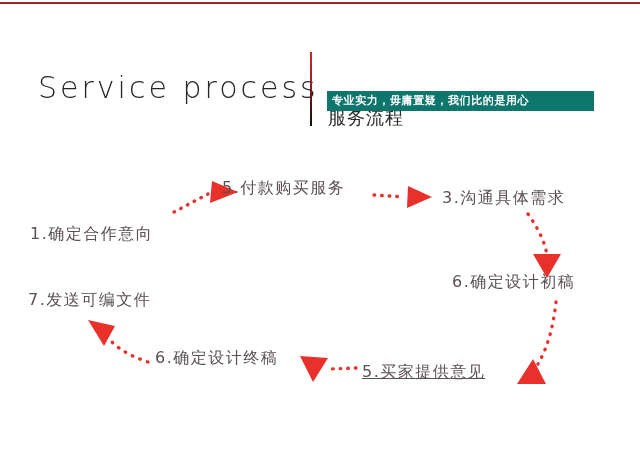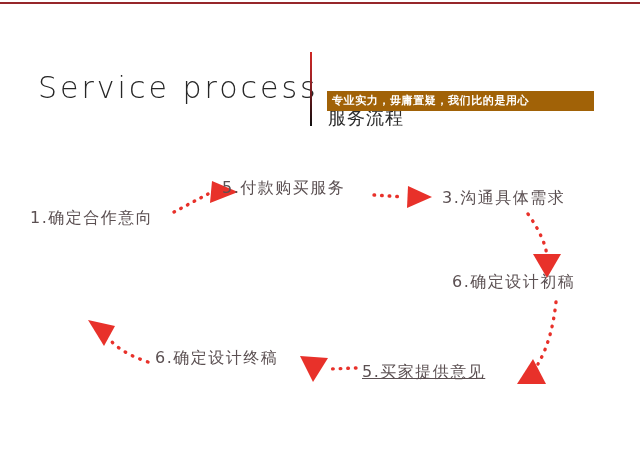--- a/index.html
+++ b/index.html
@@ -70,21 +70,21 @@
     letter-spacing: 1px;
     white-space: nowrap;
     margin-top: 48px;
   }
   .tagline {
     position: absolute;
     left: 327px;
     top: 45px;
     width: 267px;
     height: 20px;
-    background: #a16207;
+    background: #0f766e;
     color: #ffffff;
     font-family: "DejaVu Sans", sans-serif;
     font-size: 11px;
     font-weight: bold;
     letter-spacing: 0.6px;
     line-height: 20px;
     padding-left: 5px;
     box-sizing: border-box;
     white-space: nowrap;
   }
@@ -108,21 +108,21 @@
   .step {
     position: absolute;
     font-family: "DejaVu Sans", sans-serif;
     font-size: 16px;
     color: #5b5052;
     letter-spacing: 1.5px;
     white-space: nowrap;
   }
 
   
-  .step-1 { left: 30px;  top: 58px; text-align: center; }
+  .step-1 { left: 30px;  top: 74px; text-align: center; }
   .step-2 { left: 222px; top: 28px; }
   .step-3 { left: 408px; top: 38px; margin-left: 34px; }
   .step-4 { left: 452px; top: 122px; }
   .step-5 { left: 362px; top: 212px; text-decoration: underline; }
   .step-6 { left: 155px; top: 198px; }
   .step-7 { left: 28px;  top: 140px; }
 </style>
 </head>
 <body>
 
@@ -187,15 +187,18 @@
     </div>
     <div class="step step-4">
       <span>6.确定设计初稿</span>
     </div>
     <div class="step step-5">
       <span>5.买家提供意见</span>
     </div>
     <div class="step step-6">
       <span>6.确定设计终稿</span>
     </div>
+    <div class="step step-7">
+      <span>7.发送可编文件</span>
+    </div>
 
   </div>
 </div>
 
 </body></html>

